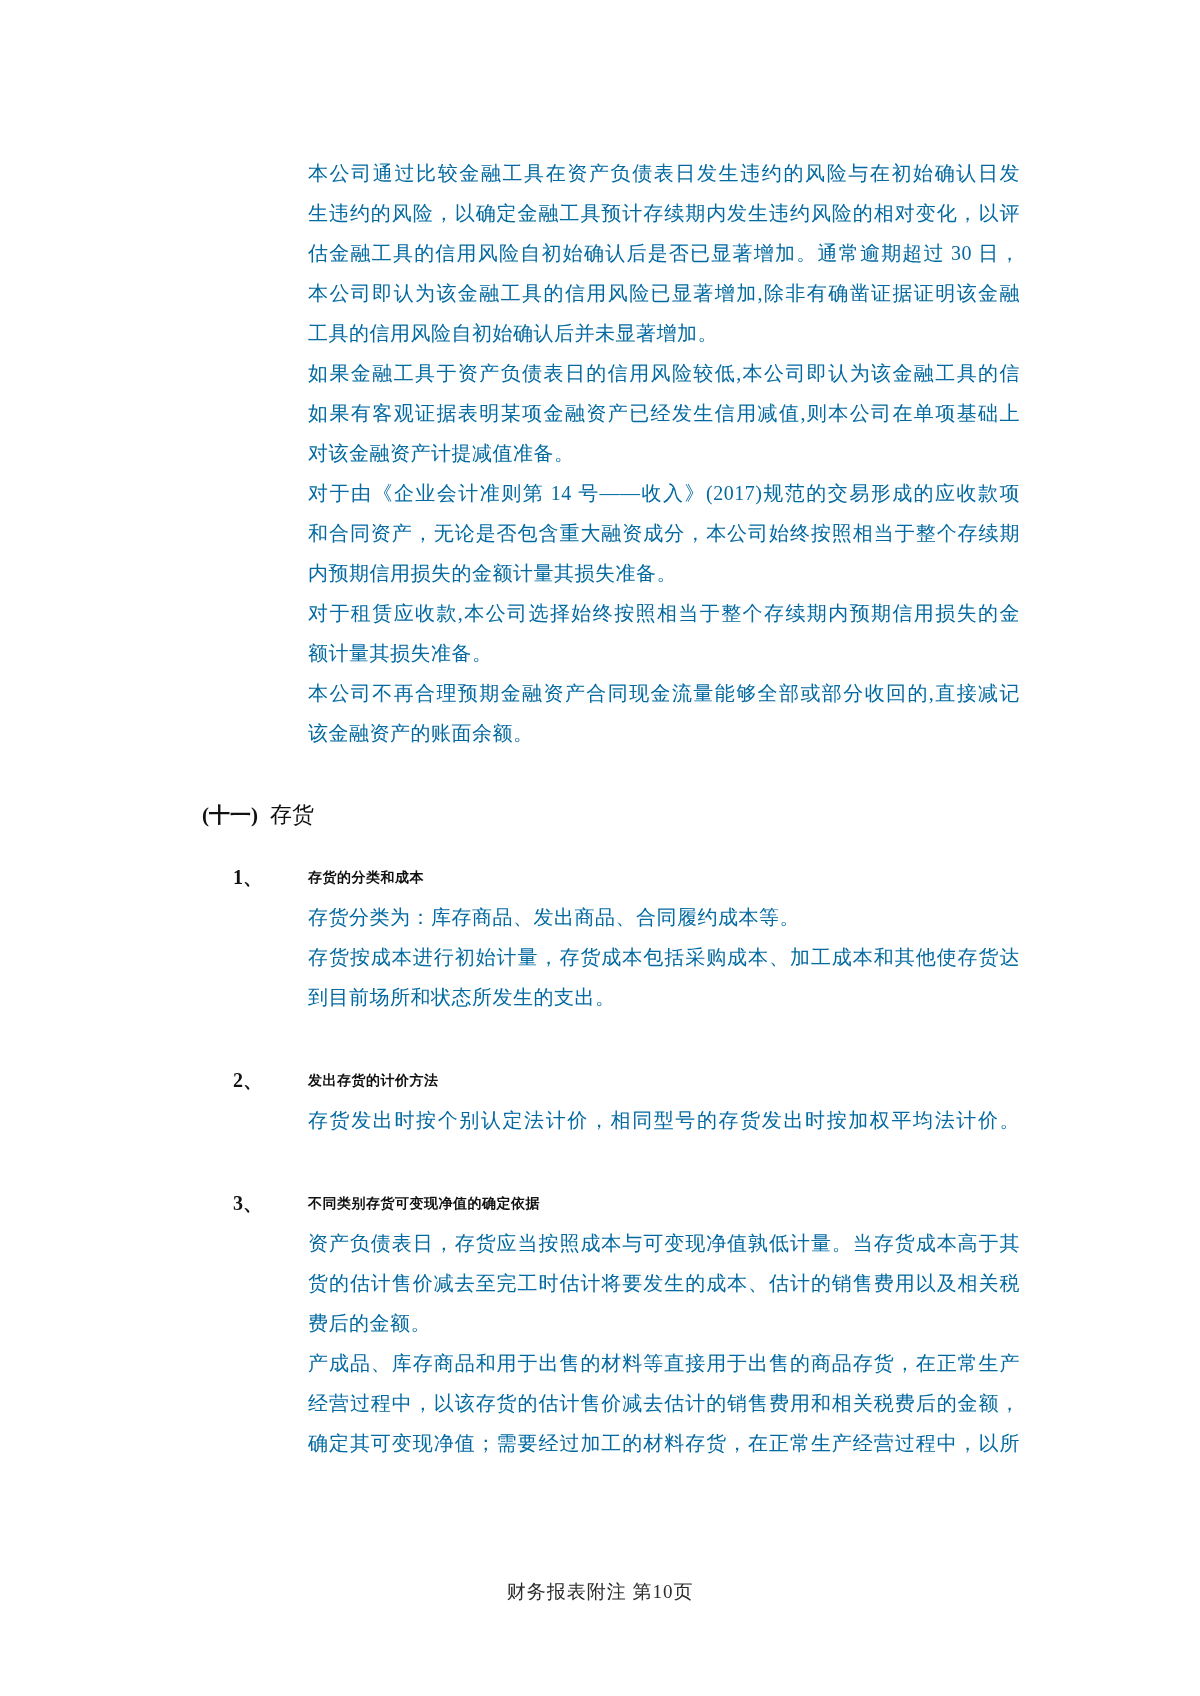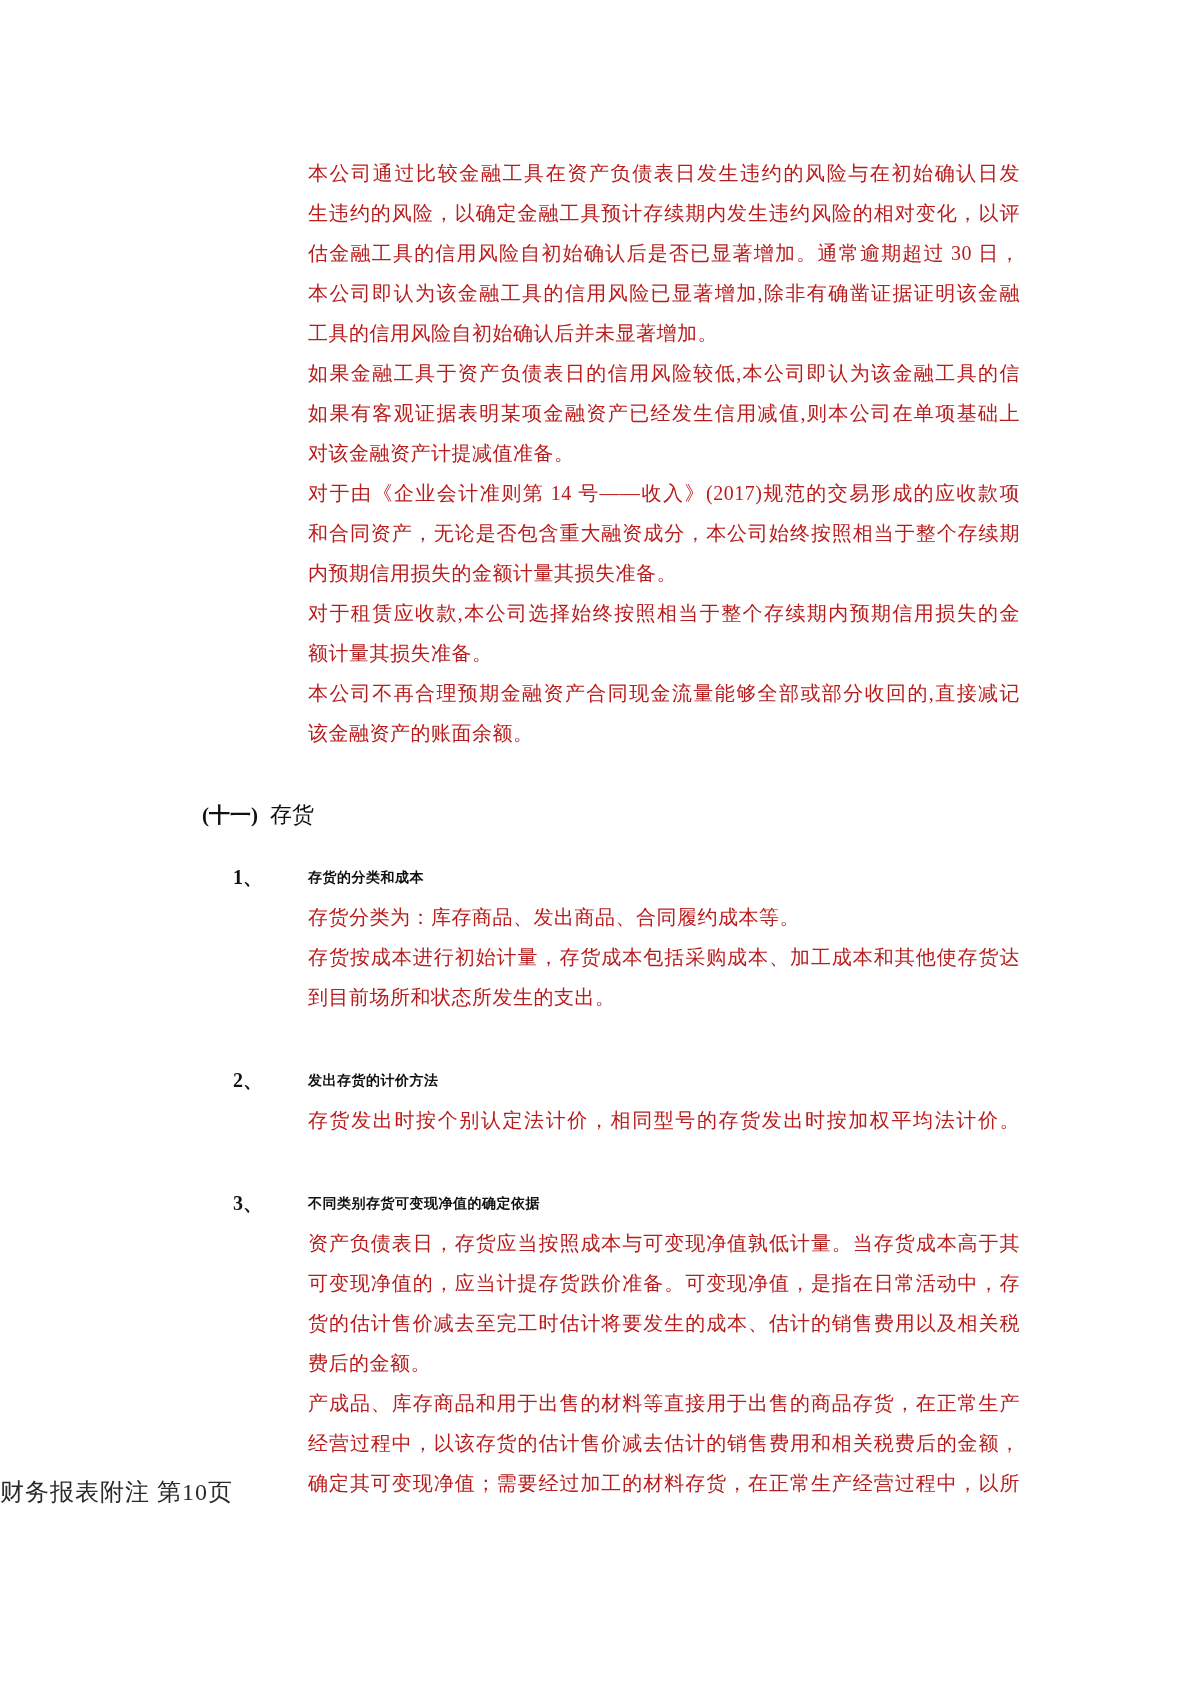--- a/index.html
+++ b/index.html
@@ -15,21 +15,21 @@
     overflow:hidden;
     color:#1b1b1b;
   }
   
   .textline {
     font-size:20px;
     line-height:40px;
     height:40px;
     text-align:justify;
     text-align-last:justify;
-    color:#b91c1c;
+    color:#0369a1;
     letter-spacing:0.5px;
     white-space:normal;
     overflow:hidden;
   }
   .textline.line-end {
     text-align-last:left;
   }
   .intro {
     margin:153px 180px 0 308px; 
   }
@@ -74,24 +74,25 @@
     font-family:"Liberation Sans", sans-serif;
     font-weight:bold;
     letter-spacing:0.5px;
   }
   .item-body {
     margin:0 180px 0 308px;
   }
   .footer {
     position:absolute;
     left:0; right:0;
-    top:1472px;
+    top:1572px;
     height:40px;
     line-height:40px;
-    font-size:24px;
+    text-align:center;
+    font-size:19px;
     color:#2a2a2a;
     letter-spacing:1px;
   }
 </style>
 </head>
 <body>
 
 <div class="page">
 
   <div class="intro">
@@ -138,21 +139,20 @@
             <div class="textline">存货发出时按个别认定法计价，相同型号的存货发出时按加权平均法计价。</div>
           </div>
         </div>
         <div class="item">
           <div class="item-heading">
             <span class="item-num">3、</span>
             <span class="item-title">不同类别存货可变现净值的确定依据</span>
           </div>
           <div class="item-body">
             <div class="textline">资产负债表日，存货应当按照成本与可变现净值孰低计量。当存货成本高于其</div>
-            <div class="textline">可变现净值的，应当计提存货跌价准备。可变现净值，是指在日常活动中，存</div>
             <div class="textline">货的估计售价减去至完工时估计将要发生的成本、估计的销售费用以及相关税</div>
             <div class="textline line-end">费后的金额。</div>
             <div class="textline">产成品、库存商品和用于出售的材料等直接用于出售的商品存货，在正常生产</div>
             <div class="textline">经营过程中，以该存货的估计售价减去估计的销售费用和相关税费后的金额，</div>
             <div class="textline">确定其可变现净值；需要经过加工的材料存货，在正常生产经营过程中，以所</div>
           </div>
         </div>
       </div>
   </div>
 

